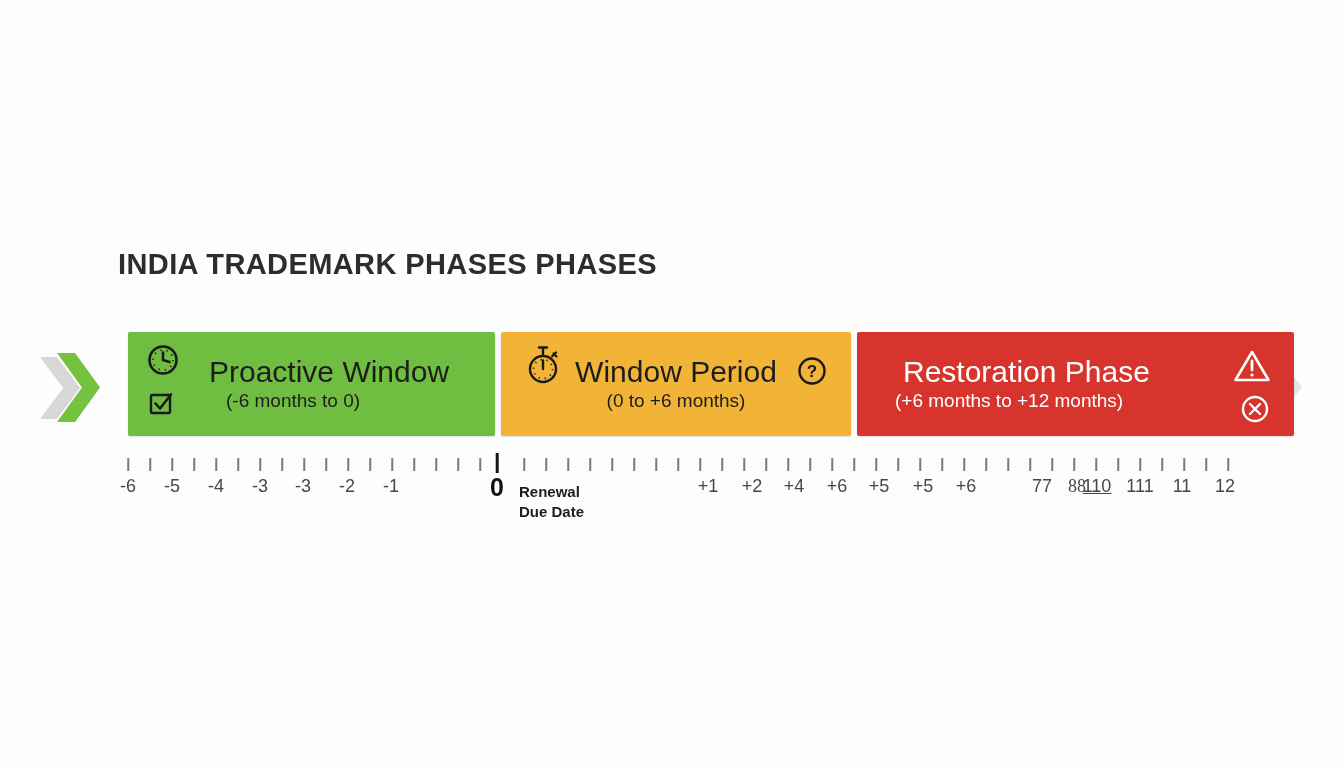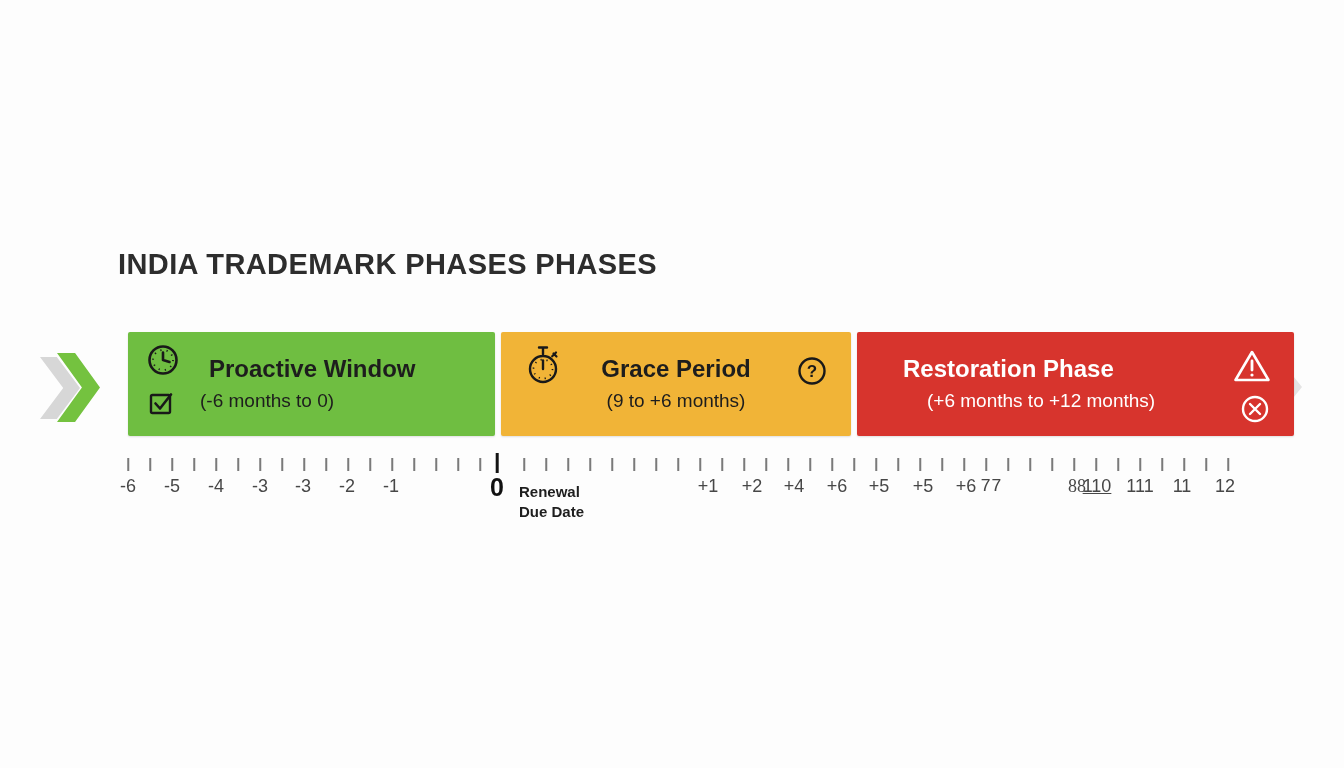--- a/index.html
+++ b/index.html
@@ -21,45 +21,45 @@
   
   .phase{
     position:absolute;top:332px;height:104px;border-radius:2px;
     box-shadow:0 1px 2px rgba(0,0,0,.12);
   }
   .phase-proactive{left:128px;width:367px;}
   .phase-grace{left:501px;width:350px;}
   .phase-restoration{left:857px;width:437px;}
 
   .phase .ph-title{
-    position:absolute;font-size:24px;font-weight:700;white-space:nowrap;
+    position:absolute;font-size:30px;font-weight:400;white-space:nowrap;
   }
   .phase .ph-range{
     position:absolute;font-size:19px;font-weight:400;white-space:nowrap;
   }
   .dark-text .ph-title,.dark-text .ph-range{color:#1d1d1d;}
   .light-text .ph-title,.light-text .ph-range{color:#ffffff;}
 
   
   .ph-icon{position:absolute;}
   .ic-clock{left:18px;top:11px;}
   .ic-checkbox{left:20px;top:58px;}
   .ic-stopwatch{left:22px;top:12px;}
   .ic-question{right:24px;top:24px;}
   .ic-warning{right:22px;top:16px;}
   .ic-cross{right:24px;top:62px;}
 
   .phase-proactive .ph-title{left:81px;top:23px;}
-  .phase-proactive .ph-range{left:72px;top:58px;text-align:center;}
+  .phase-proactive .ph-range{left:98px;top:58px;text-align:center;}
 
   .phase-grace .ph-title{left:0;right:0;top:23px;text-align:center;}
   .phase-grace .ph-range{left:0;right:0;top:58px;text-align:center;}
 
   .phase-restoration .ph-title{left:46px;top:23px;}
-  .phase-restoration .ph-range{left:38px;top:58px;margin-left:32px;}
+  .phase-restoration .ph-range{left:38px;top:58px;}
 
   
   .chev{
     position:absolute;
     clip-path:polygon(0% 0%, 42% 0%, 100% 50%, 42% 100%, 0% 100%, 58% 50%);
   }
   .chev-left-gray{left:40px;top:357px;width:40px;height:62px;}
   .chev-left-green{left:57px;top:353px;width:43px;height:69px;}
   .chev-right-gray{left:1256px;top:354px;width:46px;height:66px;}
 
@@ -119,22 +119,22 @@
   <div class="phase phase-grace dark-text" style="background: rgb(241, 180, 55);">
     <span class="ph-icon ic-stopwatch">
       <svg width="40" height="42" viewBox="0 0 40 42" fill="none" stroke="#191919">
         <circle cx="20" cy="25" r="13" stroke-width="2.4"></circle>
         <circle cx="20" cy="25" r="9.5" stroke-width="1.7" stroke-dasharray="1.2 4.8"></circle>
         <path d="M20 25 V16.5" stroke-width="2.4" stroke-linecap="round"></path>
         <path d="M16 3.5 h8 M20 3.5 V10" stroke-width="2.4" stroke-linecap="round"></path>
         <path d="M30.5 9.5 l3 3 M33 8.5 l-3.8 3.8" stroke-width="2.2" stroke-linecap="round"></path>
       </svg>
     </span>
-    <div class="ph-title">Grace Period</div>
-    <div class="ph-range">(9 to +6 months)</div>
+    <div class="ph-title">Window Period</div>
+    <div class="ph-range">(0 to +6 months)</div>
     <span class="ph-icon ic-question">
       <svg width="30" height="30" viewBox="0 0 30 30" fill="none">
         <circle cx="15" cy="15" r="12.5" stroke="#191919" stroke-width="2.4"></circle>
         <text x="15" y="21" text-anchor="middle" fill="#191919" font-family="Liberation Sans, DejaVu Sans, sans-serif" font-size="17" font-weight="700">?</text>
       </svg>
     </span>
   </div>
 
   <div class="phase phase-restoration light-text" style="background: rgb(215, 52, 45);">
     <div class="ph-title">Restoration Phase</div>
@@ -216,21 +216,21 @@
         <span class="tick-label" style="left: 303px;">-3</span>
         <span class="tick-label" style="left: 347px;">-2</span>
         <span class="tick-label" style="left: 391px;">-1</span>
         <span class="tick-label" style="left: 708px;">+1</span>
         <span class="tick-label" style="left: 752px;">+2</span>
         <span class="tick-label" style="left: 794px;">+4</span>
         <span class="tick-label" style="left: 837px;">+6</span>
         <span class="tick-label" style="left: 879px;">+5</span>
         <span class="tick-label" style="left: 923px;">+5</span>
         <span class="tick-label" style="left: 966px;">+6</span>
-        <span class="tick-label" style="left: 991px; font-family: Liberation Mono, monospace;">77</span>
+        <span class="tick-label" style="left: 1042px;">77</span>
         <span class="tick-label" style="left: 1077px; font-family: Liberation Serif, serif;">88</span>
         <span class="tick-label" style="left: 1097px; text-decoration: underline;">110</span>
         <span class="tick-label" style="left: 1140px;">111</span>
         <span class="tick-label" style="left: 1182px;">11</span>
         <span class="tick-label" style="left: 1225px;">12</span>
       </div>
     <div class="zero-label" id="zero-label" style="left: 497px;">0</div>
     <div class="zero-caption">
       <div>Renewal</div>
       <div>Due Date</div>

